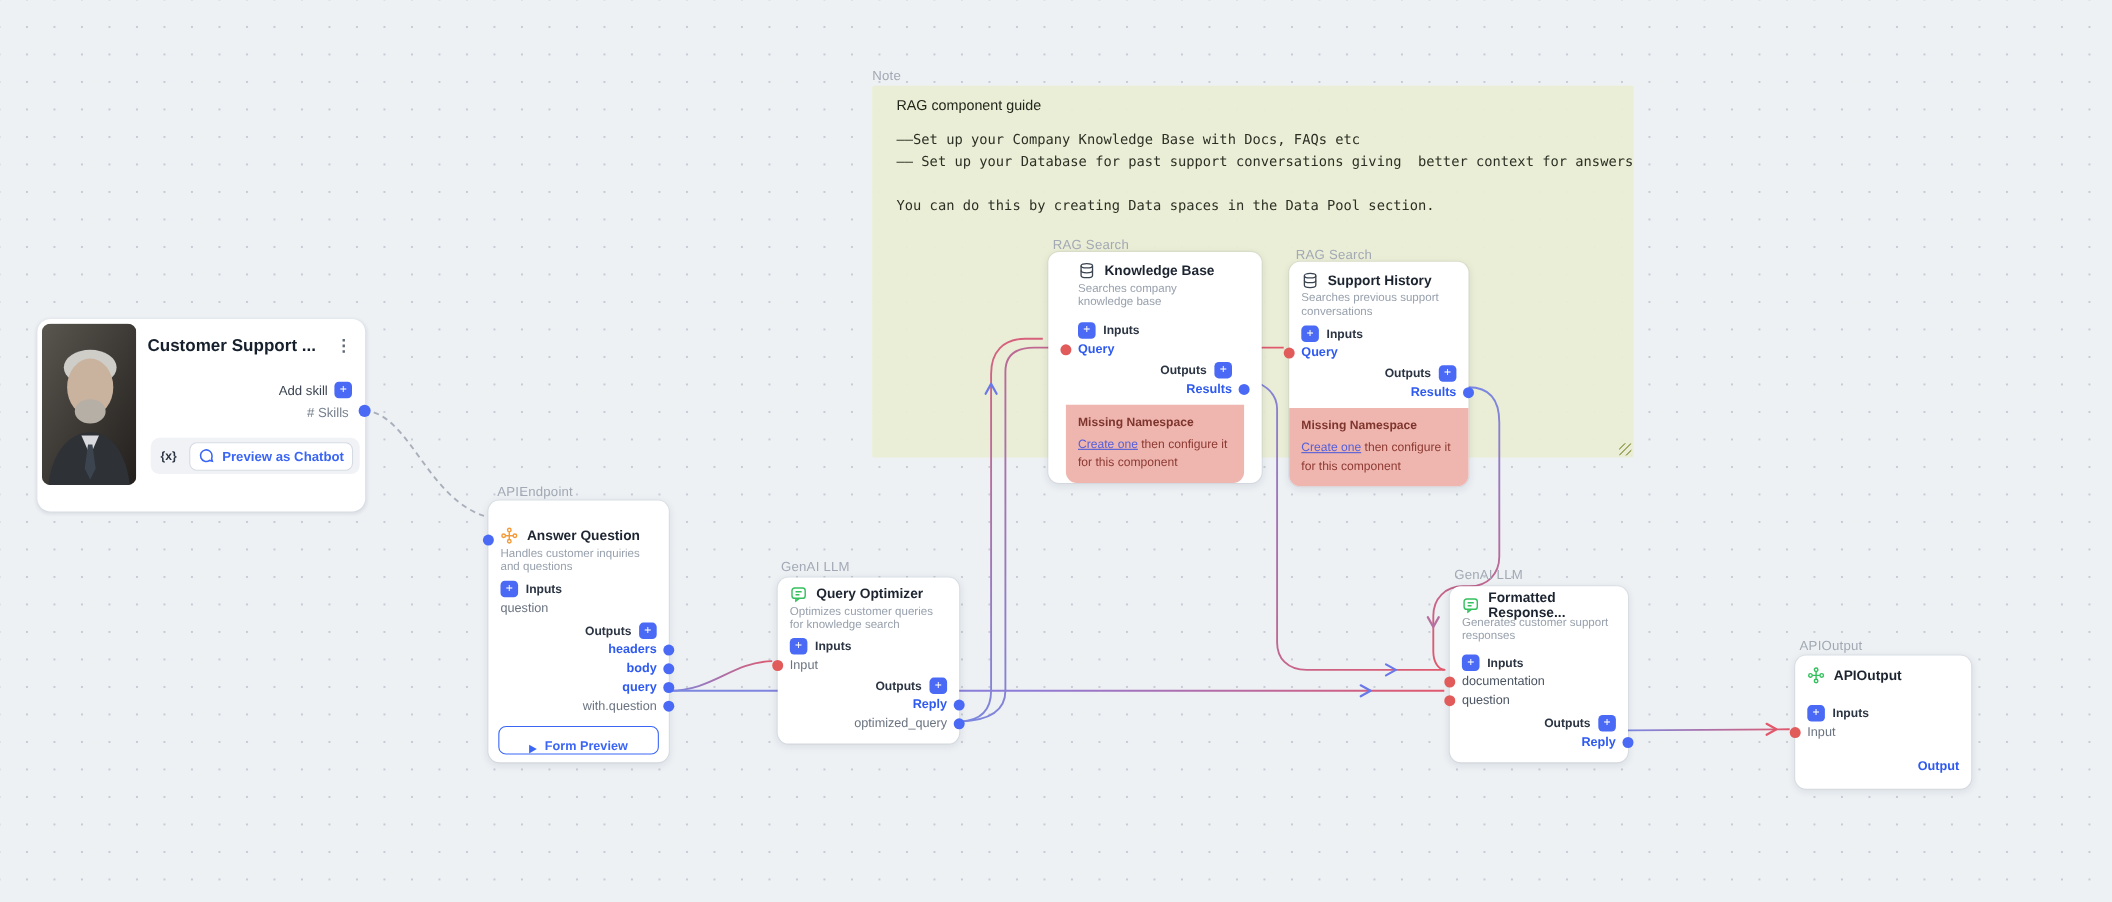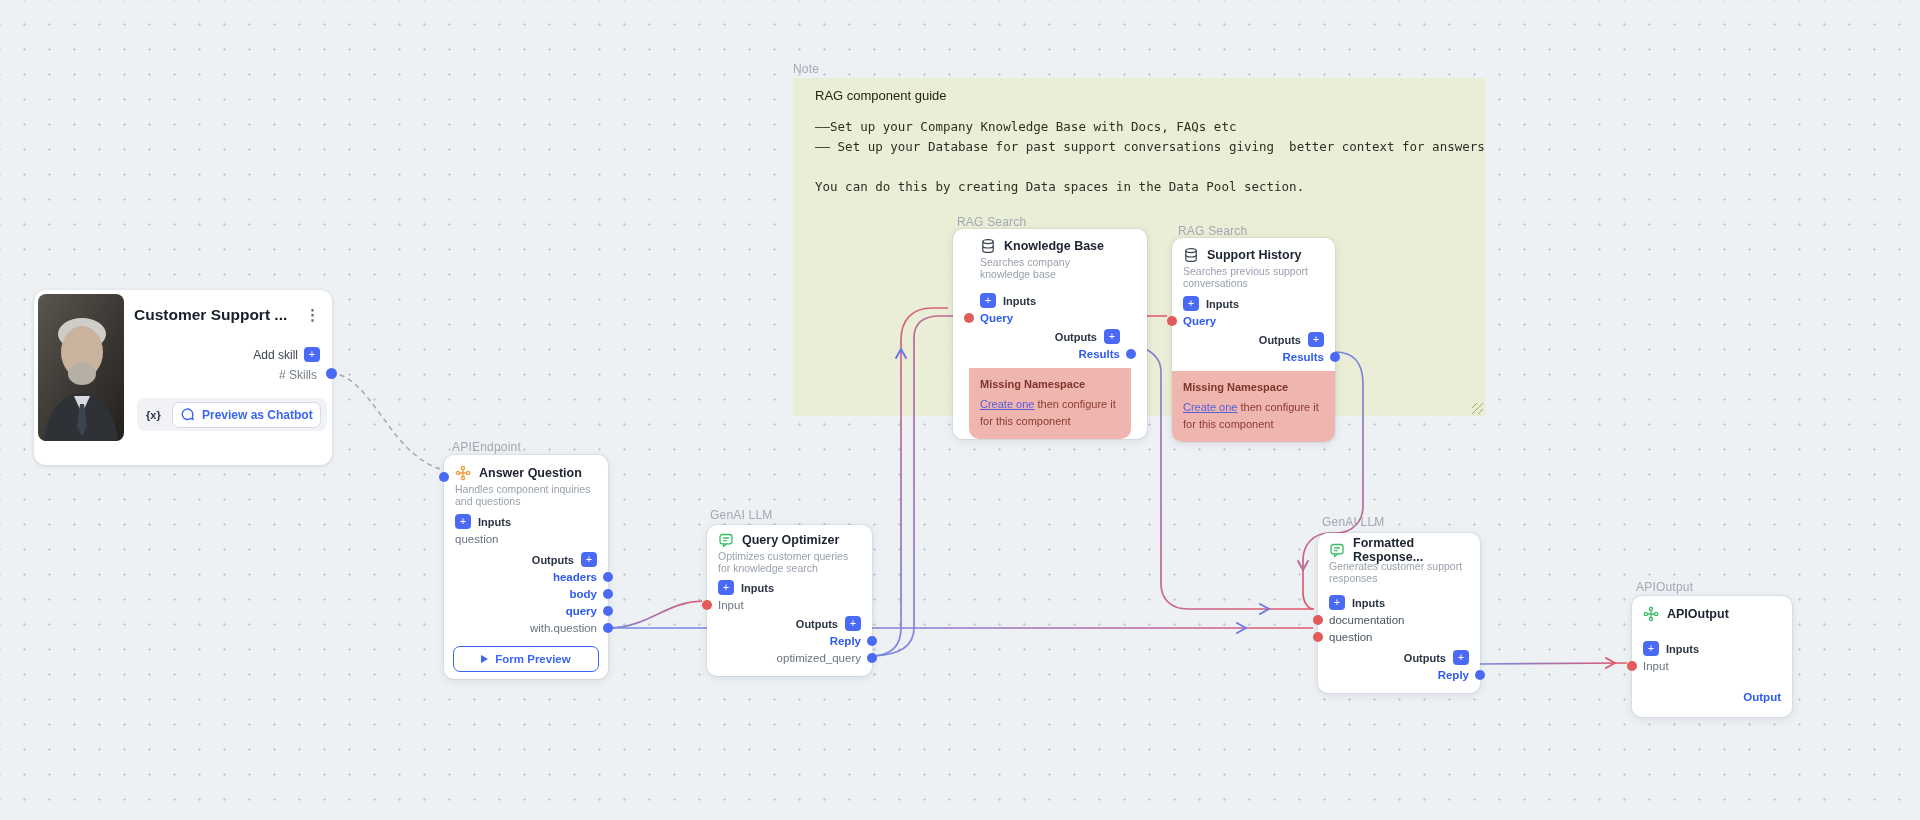--- a/index.html
+++ b/index.html
@@ -40,21 +40,21 @@
   .pdot.blue{background:#4a6af5;}
   .pdot.red{background:#e15b5b;}
   .plabel.blue{color:#2f5af0;font-weight:bold;}
   .plabel.gray{color:#6a7380;}
   .plabel.dark{color:#4a5462;}
   .head-dot{position:absolute;left:-16px;top:3px;width:10px;height:10px;border-radius:50%;background:#4a6af5;}
   .warning{margin-top:6px;background:#efb5af;border-radius:0 0 10px 10px;
     padding:8px 11px 9px;font-size:11px;color:#8c3a33;line-height:17px;}
   .warning .wtitle{font-weight:bold;margin-bottom:3px;color:#7e352e;}
   .warning .link{color:#5560d8;text-decoration:underline;cursor:pointer;}
-  .form-preview{margin:10px 9px 0;height:24px;display:flex;align-items:center;justify-content:center;
+  .form-preview{margin:10px 9px 0;height:24px;display:flex;align-items:flex-end;justify-content:center;
     gap:7px;background:#fff;border:1.5px solid #3b66f5;border-radius:7px;color:#3b66f5;
     font-size:11.5px;font-weight:bold;cursor:pointer;}
   .play-tri{width:0;height:0;border-left:7px solid #3b66f5;border-top:4.5px solid transparent;
     border-bottom:4.5px solid transparent;}
   
   .agent-card{position:absolute;left:34px;top:290px;width:298px;height:175px;background:#fff;
     border-radius:12px;box-shadow:0 1px 4px rgba(20,30,55,.14);}
   .avatar{position:absolute;left:4px;top:4px;width:86px;height:147px;border-radius:8px;overflow:hidden;}
   .ac-title-row{position:absolute;left:100px;top:16px;right:10px;display:flex;align-items:center;}
   .ac-title{font-size:15.5px;font-weight:bold;color:#16202c;flex:1;}
@@ -177,37 +177,37 @@
       <button class="preview-btn">
         <svg width="15" height="15" viewBox="0 0 16 16" fill="none" stroke="#3b66f5" stroke-width="1.5">
           <path d="M13.6 7.8a5.6 5.6 0 1 0-2.4 4.5l2.7.7-.7-2.5a5.5 5.5 0 0 0 .4-2.7z"></path>
         </svg>
         <span>Preview as Chatbot</span>
       </button>
     </div>
   </div>
 
   <div class="group-label" style="left:452px;top:440px;">APIEndpoint</div>
-  <div class="node" style="left:444px;top:455px;width:164px;padding:9px 0 7px;">
+  <div class="node" style="left:444px;top:455px;width:164px;padding:23px 0 7px;">
     <div class="nhead">
       <span class="head-dot" style="left:-5px;top:8px;"></span>
       <span class="nicon">
         <svg viewBox="0 0 16 16" width="16" height="16">
             <g stroke="#f29b38" stroke-width="1.3" fill="none">
           <circle cx="8" cy="2.9" r="1.6"></circle>
               <circle cx="8" cy="13.1" r="1.6"></circle>
               <circle cx="2.9" cy="8" r="1.6"></circle>
               <circle cx="13.1" cy="8" r="1.6"></circle>
           <path d="M8 4.5v7M4.5 8h7"></path>
             </g>
           </svg>
       </span>
       <span>Answer Question</span>
     </div>
-    <div class="nsub">Handles component inquiries and questions</div>
+    <div class="nsub">Handles customer inquiries and questions</div>
     <div class="iorow" style="margin-top:6px;">
       <button class="plus-btn">+</button>
       <span>Inputs</span>
     </div>
     <div class="port in">
       <span class="plabel gray">question</span>
     </div>
     <div class="iorow right" style="margin-top:4px;">
       <span>Outputs</span>
       <button class="plus-btn">+</button>

